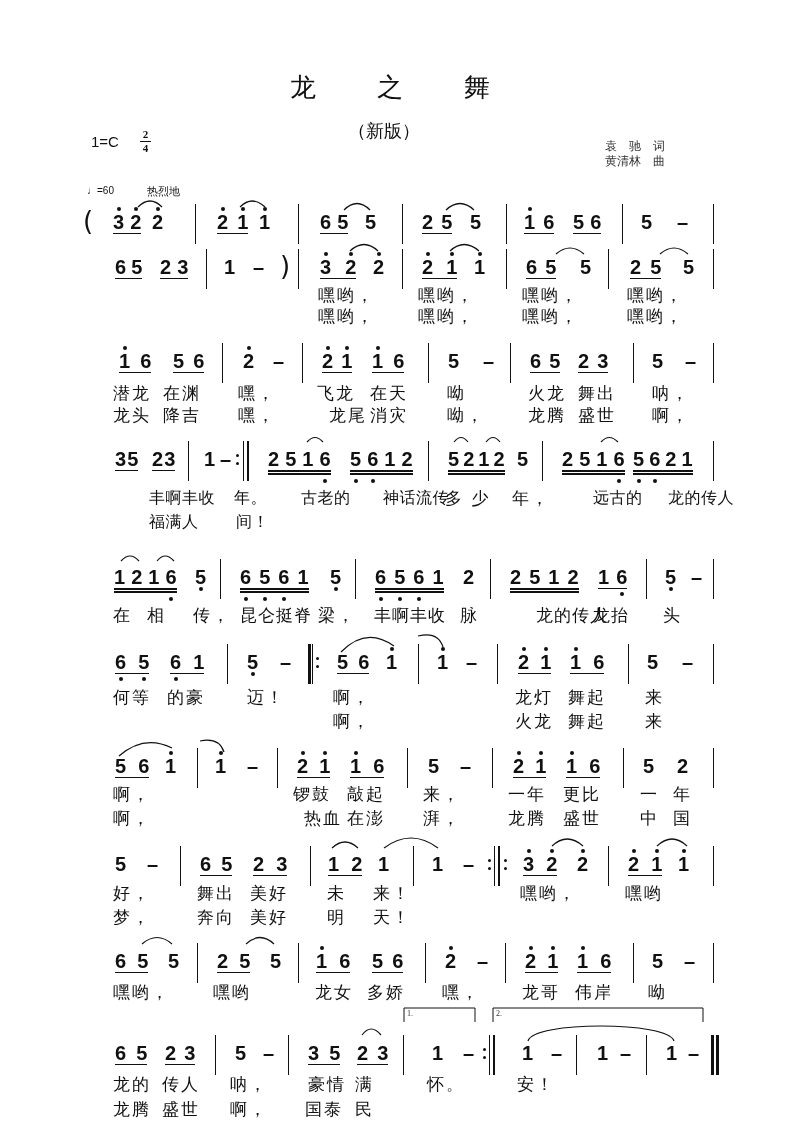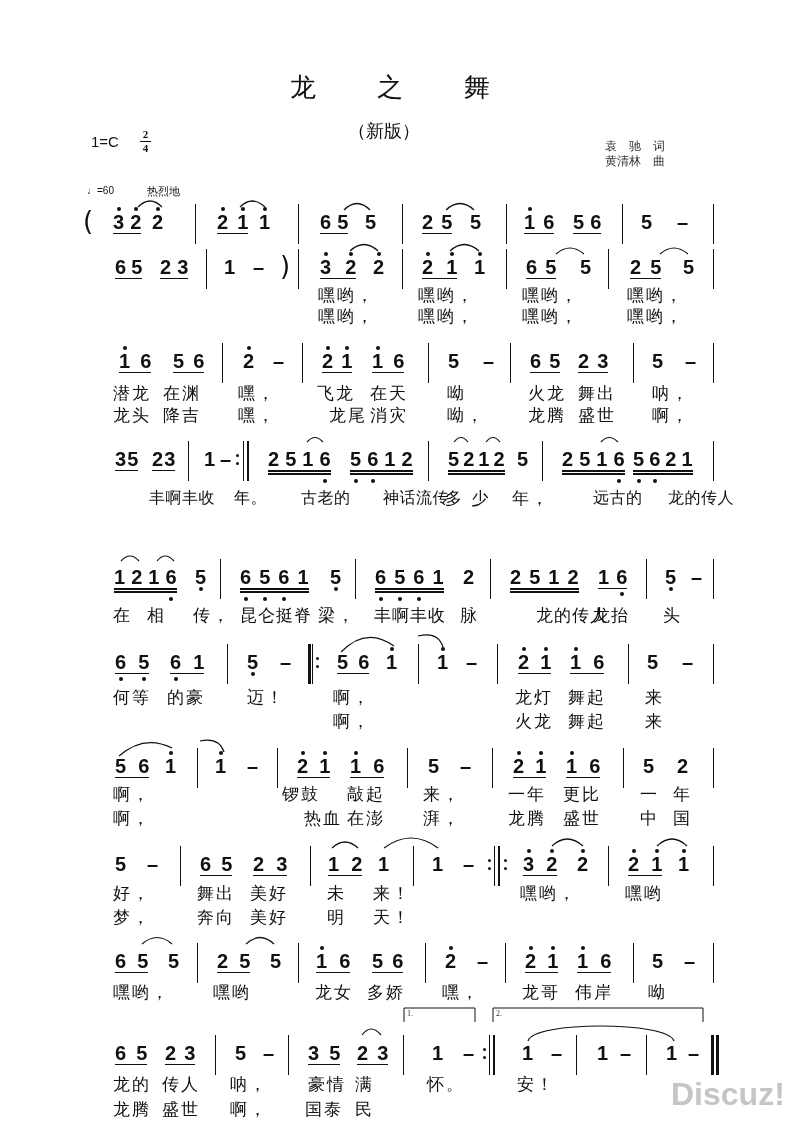--- a/index.html
+++ b/index.html
@@ -178,20 +178,24 @@
   <div class="lrow" style="top:488px">
     <span class="lyr t" style="left:113px">丰啊丰收</span>
     <span class="lyr t" style="left:198px">年。</span>
     <span class="lyr t" style="left:265px">古老的</span>
     <span class="lyr t" style="left:347px">神话流传</span>
     <span class="lyr" style="left:445px">多 少</span>
     <span class="lyr" style="left:512px">年，</span>
     <span class="lyr t" style="left:557px">远古的</span>
     <span class="lyr t" style="left:632px">龙的传人</span>
   </div>
+  <div class="lrow" style="top:512px">
+    <span class="lyr t" style="left:113px">福满人</span>
+    <span class="lyr t" style="left:200px">间！</span>
+  </div>
 
   <div class="sys" style="top:566px">
     <span class="grp b2" style="left:114px;--g:6px"><span class="nt">1</span><span class="nt">2</span><span class="nt">1</span><span class="nt lo">6</span></span>
     <span class="grp b0" style="left:195px"><span class="nt lo">5</span></span>
     <span class="grp b2" style="left:240px;--g:8px"><span class="nt lo">6</span><span class="nt lo">5</span><span class="nt lo">6</span><span class="nt">1</span></span>
     <span class="grp b0" style="left:330px"><span class="nt lo">5</span></span>
     <span class="grp b2" style="left:375px;--g:8px"><span class="nt lo">6</span><span class="nt lo">5</span><span class="nt lo">6</span><span class="nt">1</span></span>
     <span class="grp b0" style="left:463px"><span class="nt">2</span></span>
     <span class="grp b2" style="left:510px;--g:8px"><span class="nt">2</span><span class="nt">5</span><span class="nt">1</span><span class="nt">2</span></span>
     <span class="grp b1" style="left:598px;--g:7px"><span class="nt">1</span><span class="nt lo">6</span></span>
@@ -269,21 +273,21 @@
     <span class="grp b0" style="left:677px"><span class="nt">2</span></span>
     <i class="bar" style="left:197px"></i>
     <i class="bar" style="left:277px"></i>
     <i class="bar" style="left:407px"></i>
     <i class="bar" style="left:492px"></i>
     <i class="bar" style="left:623px"></i>
     <i class="bar" style="left:713px"></i>
   </div>
   <div class="lrow" style="top:784px">
     <span class="lyr" style="left:113px">啊，</span>
-    <span class="lyr" style="left:282px">锣鼓</span>
+    <span class="lyr" style="left:293px">锣鼓</span>
     <span class="lyr" style="left:347px">敲起</span>
     <span class="lyr" style="left:423px">来，</span>
     <span class="lyr" style="left:508px">一年</span>
     <span class="lyr" style="left:563px">更比</span>
     <span class="lyr" style="left:640px">一</span>
     <span class="lyr" style="left:673px">年</span>
   </div>
   <div class="lrow" style="top:808px">
     <span class="lyr" style="left:113px">啊，</span>
     <span class="lyr" style="left:304px">热血</span>
@@ -436,14 +440,13 @@
     <path d="M552 846 Q567 832 583 846"></path>
     <path d="M657 846 Q672 832 687 846"></path>
     <path d="M142 944 Q157 931 172 944"></path>
     <path d="M246 944 Q260 931 274 944"></path>
     <path d="M362 1035 Q371 1023 381 1035"></path>
     <path d="M528 1041 C533 1021 668 1021 674 1041"></path>
     <path class="volta" d="M404 1022 V1008 H475 V1022"></path>
     <path class="volta" d="M493 1022 V1008 H703 V1022"></path>
   </svg>
 
-  <div class="abs wm">Discuz!</div>
 </div>
 
 </body></html>

